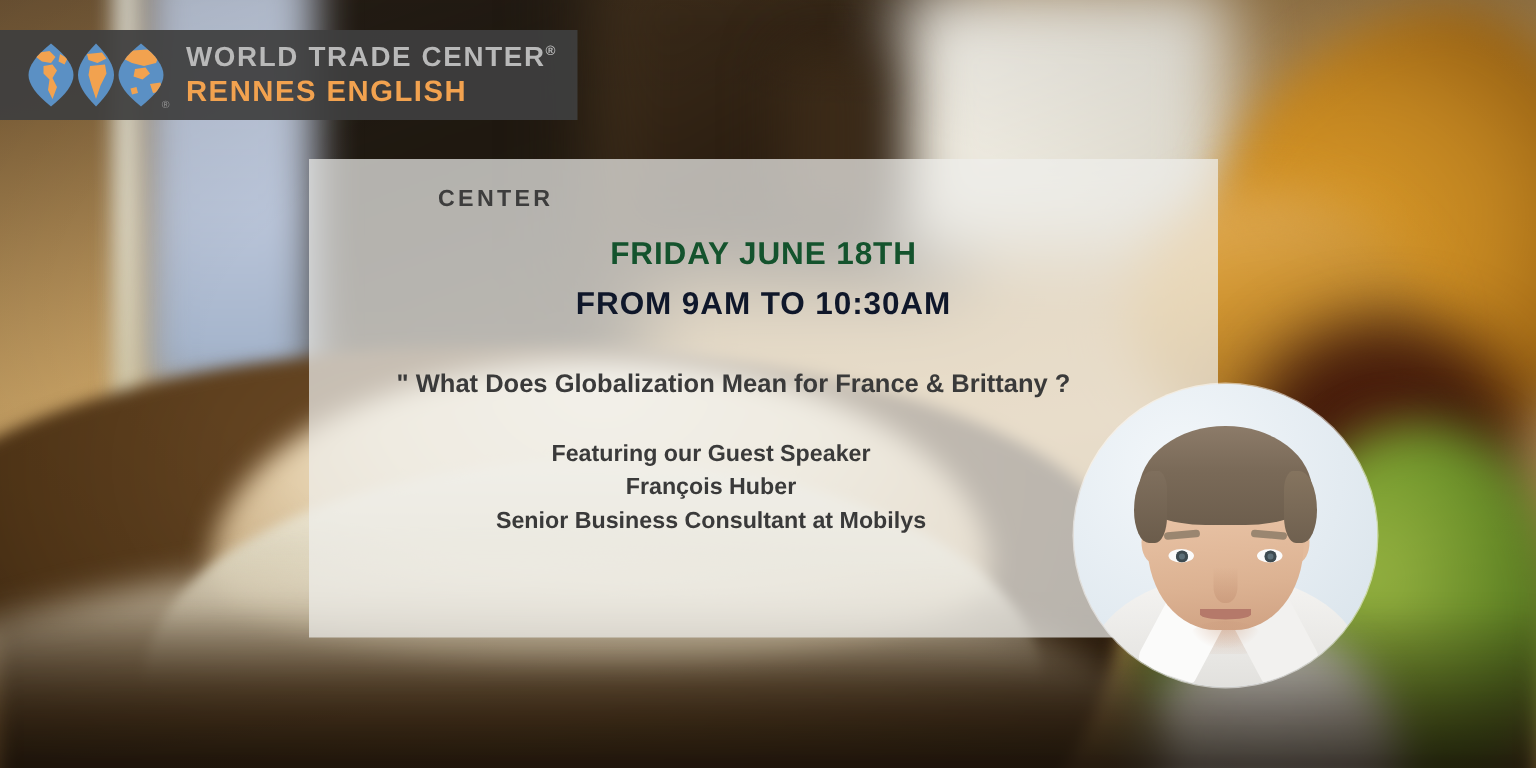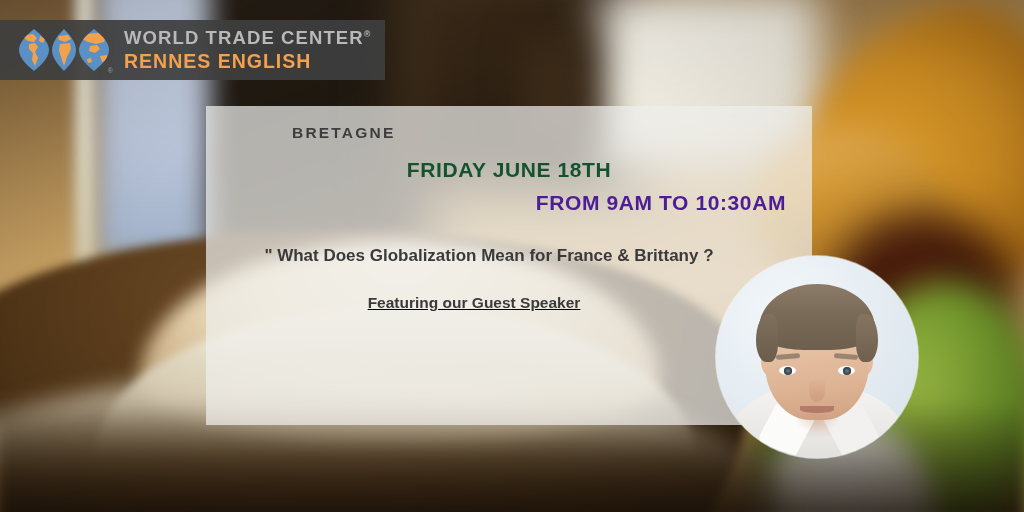--- a/index.html
+++ b/index.html
@@ -250,40 +250,39 @@
   .headline .hl-accent { color: #f9a64f; }
   .dateline {
     text-align: center;
     color: #14532d;
     font-size: 21px;
     font-weight: bold;
     letter-spacing: 0.6px;
     margin-top: 16px;
   }
   .timeline {
-    text-align: right;
-    color: #4c1d95;
+    text-align: center;
+    color: #0f172a;
     font-size: 21px;
     font-weight: bold;
     letter-spacing: 0.6px;
     margin-top: 9px;
   }
   .topic {
     text-align: center;
     color: #3a3a3a;
     font-size: 17px;
     font-weight: bold;
     margin-top: 31px;
     padding-right: 40px;
   }
   .speaker-block {
     margin-top: 26px;
     text-align: center;
     padding-right: 70px;
-    text-decoration: underline;
   }
   .sp-line {
     color: #3a3a3a;
     font-size: 15.5px;
     font-weight: bold;
     line-height: 1.45;
   }
 
   
   .portrait {
@@ -489,26 +488,28 @@
       </svg>
       <span class="logo-rmark">®</span>
     </div>
     <div class="logo-text">
       <div class="logo-line1"><span>WORLD TRADE CENTER</span><sup>®</sup></div>
       <div class="logo-line2">RENNES ENGLISH</div>
     </div>
   </div>
 
   <div class="panel">
-    <div class="kicker">BRETAGNE</div>
+    <div class="kicker">CENTER</div>
     <div class="dateline">FRIDAY JUNE 18TH</div>
     <div class="timeline">FROM 9AM TO 10:30AM</div>
     <div class="topic">" What Does Globalization Mean for France &amp; Brittany ?</div>
     <div class="speaker-block">
       <div class="sp-line">Featuring our Guest Speaker</div>
+      <div class="sp-line">François Huber</div>
+      <div class="sp-line">Senior Business Consultant at Mobilys</div>
     </div>
   </div>
 
   <div class="portrait">
     <div class="pt-bg"></div>
     <div class="pt-shoulders"></div>
     <div class="pt-neck"></div>
     <div class="pt-collar-l"></div>
     <div class="pt-collar-r"></div>
     <div class="pt-ear-l"></div>

